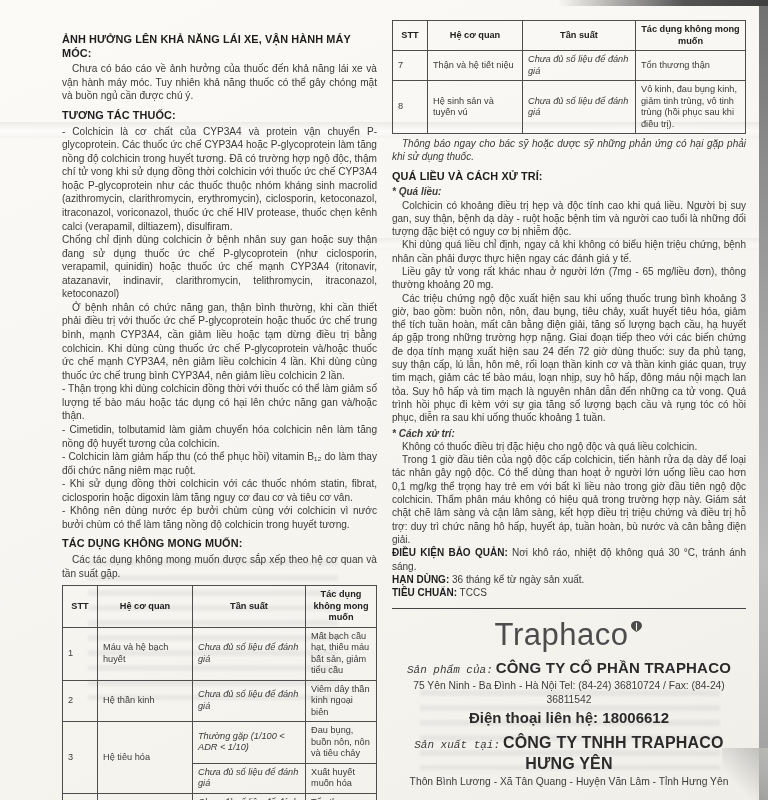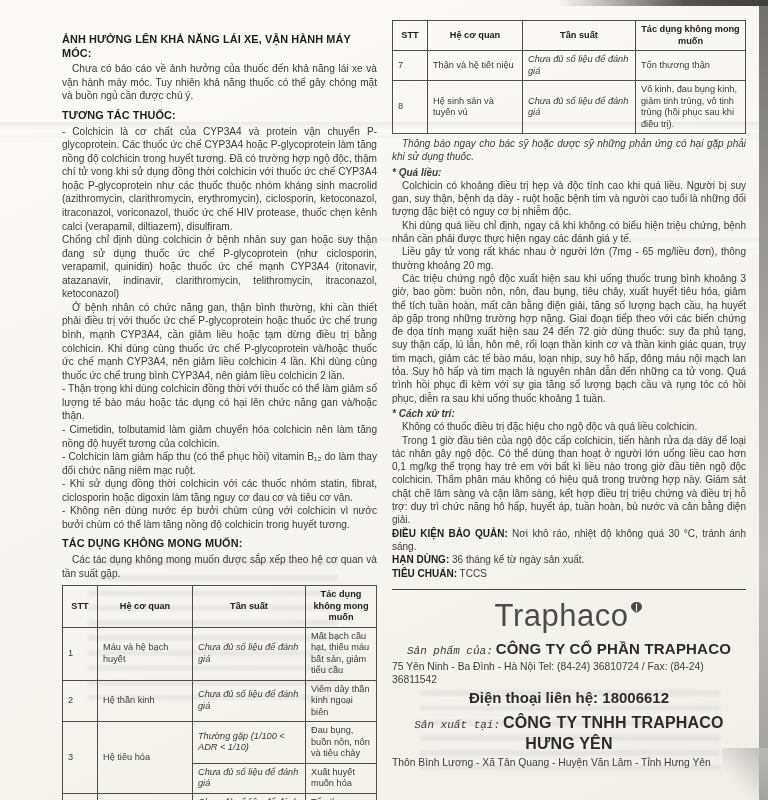--- a/index.html
+++ b/index.html
@@ -52,21 +52,21 @@
   .divider{border:none;border-top:1.4px solid #444;margin:9px 0 10px;}
 
   .footer{text-align:center;}
   .logo-row{display:flex;justify-content:center;align-items:flex-start;margin:4px 0 8px;}
   .logo-text{font-size:31px;font-weight:normal;color:#4c4c4c;letter-spacing:0.5px;line-height:1;}
   .leaf{margin-left:2px;margin-top:1px;}
   .prod{font-size:10.5px;margin:2px 0 1px;text-align:center;}
   .prod i{font-size:11px;font-family:Liberation Mono, monospace;}
   .co1{font-size:15px;font-weight:bold;color:#2b2b2b;letter-spacing:0.2px;}
   .co2{font-size:16px;font-weight:bold;color:#2b2b2b;letter-spacing:0.2px;}
-  .addr{font-size:10.3px;text-align:left;margin:1px 0;color:#3d3d3d;}
+  .addr{font-size:10.3px;text-align:center;margin:1px 0;color:#3d3d3d;}
   .hot{font-size:15px;font-weight:bold;text-align:center;margin:1px 0 4px;color:#2b2b2b;}
 </style>
 </head>
 <body>
 
 <div class="page">
   <div class="crease1"></div>
   <div class="crease2"></div>
   <div class="bleed bleed-a"></div>
   <div class="bleed bleed-b"></div>
@@ -154,20 +154,21 @@
             <td class="stt">8</td>
             <td>Hệ sinh sản và tuyến vú</td>
             <td class="it">Chưa đủ số liệu để đánh giá</td>
             <td>Vô kinh, đau bụng kinh, giảm tinh trùng, vô tinh trùng (hồi phục sau khi điều trị).</td>
           </tr>
         </tbody>
       </table>
 
       <p class="note ind">Thông báo ngay cho bác sỹ hoặc dược sỹ những phản ứng có hại gặp phải khi sử dụng thuốc.</p>
 
+      <h3>QUÁ LIỀU VÀ CÁCH XỬ TRÍ:</h3>
       <p class="sub">* Quá liều:</p>
       <p class="ind">Colchicin có khoảng điều trị hẹp và độc tính cao khi quá liều. Người bị suy gan, suy thận, bệnh dạ dày - ruột hoặc bệnh tim và người cao tuổi là những đối tượng đặc biệt có nguy cơ bị nhiễm độc.</p>
       <p class="ind">Khi dùng quá liều chỉ định, ngay cả khi không có biểu hiện triệu chứng, bệnh nhân cần phải được thực hiện ngay các đánh giá y tế.</p>
       <p class="ind">Liều gây tử vong rất khác nhau ở người lớn (7mg - 65 mg/liều đơn), thông thường khoảng 20 mg.</p>
       <p class="ind">Các triệu chứng ngộ độc xuất hiện sau khi uống thuốc trung bình khoảng 3 giờ, bao gồm: buồn nôn, nôn, đau bụng, tiêu chảy, xuất huyết tiêu hóa, giảm thể tích tuần hoàn, mất cân bằng điện giải, tăng số lượng bạch cầu, hạ huyết áp gặp trong những trường hợp nặng. Giai đoạn tiếp theo với các biến chứng đe dọa tính mạng xuất hiện sau 24 đến 72 giờ dùng thuốc: suy đa phủ tạng, suy thận cấp, lú lẫn, hôn mê, rối loạn thần kinh cơ và thần kinh giác quan, trụy tim mạch, giảm các tế bào máu, loạn nhịp, suy hô hấp, đông máu nội mạch lan tỏa. Suy hô hấp và tim mạch là nguyên nhân dẫn đến những ca tử vong. Quá trình hồi phục đi kèm với sự gia tăng số lượng bạch cầu và rụng tóc có hồi phục, diễn ra sau khi uống thuốc khoảng 1 tuần.</p>
       <p class="sub">* Cách xử trí:</p>
       <p class="ind">Không có thuốc điều trị đặc hiệu cho ngộ độc và quá liều colchicin.</p>
       <p class="ind">Trong 1 giờ đầu tiên của ngộ độc cấp colchicin, tiến hành rửa dạ dày để loại tác nhân gây ngộ độc. Có thể dùng than hoạt ở người lớn uống liều cao hơn 0,1 mg/kg thể trọng hay trẻ em với bất kì liều nào trong giờ đầu tiên ngộ độc colchicin. Thẩm phân máu không có hiệu quả trong trường hợp này. Giám sát chặt chẽ lâm sàng và cận lâm sàng, kết hợp điều trị triệu chứng và điều trị hỗ trợ: duy trì chức năng hô hấp, huyết áp, tuần hoàn, bù nước và cân bằng điện giải.</p>
 
       <p class="kv"><b>ĐIỀU KIỆN BẢO QUẢN:</b> <span>Nơi khô ráo, nhiệt độ không quá 30 °C, tránh ánh sáng.</span></p>

